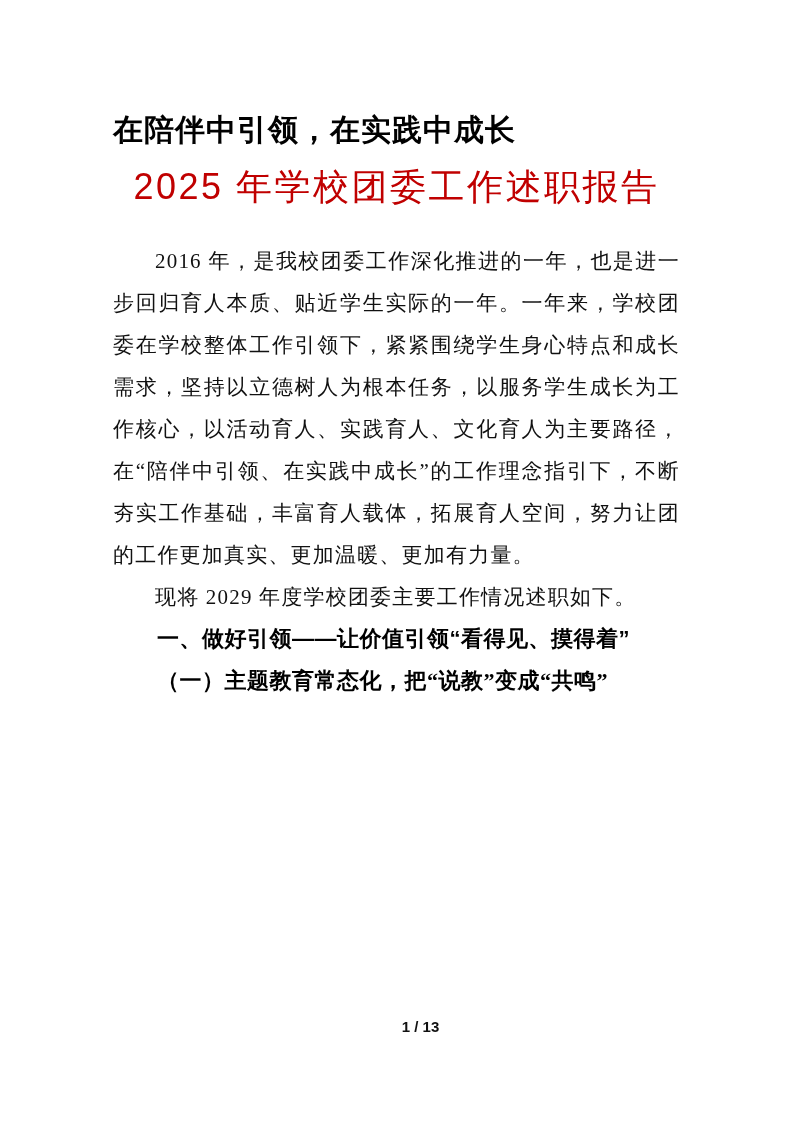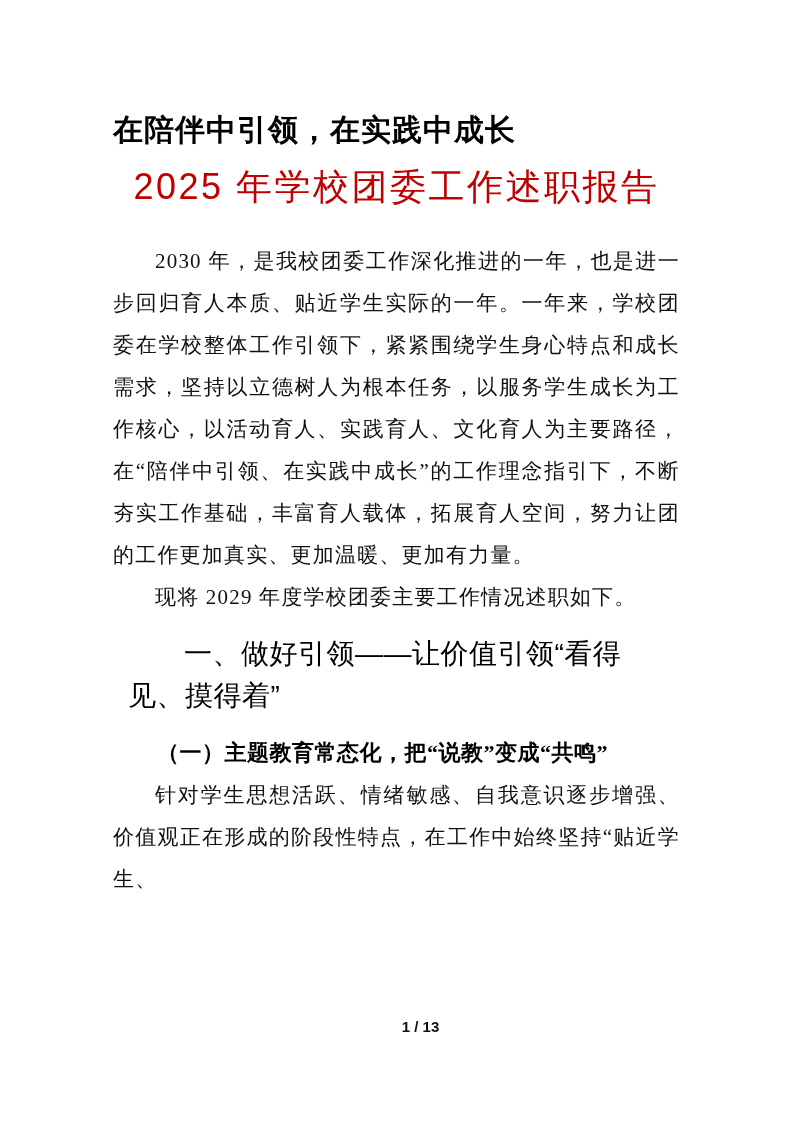--- a/index.html
+++ b/index.html
@@ -47,24 +47,24 @@
     margin: 0;
     font-size: 21px;
     line-height: 42px;
     text-align: justify;
     text-justify: inter-character;
     text-indent: 2em;
     letter-spacing: 1.2px;
     word-break: break-all;
   }
   .heading-l1 {
-    margin: 15px;
+    margin: 0;
     font-family: "Liberation Sans", "DejaVu Sans", sans-serif;
-    font-weight: 400;
-    font-size: 28px;
+    font-weight: 700;
+    font-size: 22px;
     line-height: 42px;
     text-indent: 2em;
     letter-spacing: 0.5px;
     color: #000000;
   }
   .heading-l2 {
     margin: 0;
     font-family: "Liberation Serif", "DejaVu Serif", serif;
     font-weight: 800;
     font-size: 22px;
@@ -90,22 +90,21 @@
 <body>
 
 <div class="page">
   <div class="content">
 
     <h1 class="doc-title">在陪伴中引领，在实践中成长</h1>
 
     <h2 class="doc-subtitle" style="color: rgb(192, 0, 0);">2025 年学校团委工作述职报告</h2>
 
     <div class="doc-body">
-      <p class="para">2030 年，是我校团委工作深化推进的一年，也是进一步回归育人本质、贴近学生实际的一年。一年来，学校团委在学校整体工作引领下，紧紧围绕学生身心特点和成长需求，坚持以立德树人为根本任务，以服务学生成长为工作核心，以活动育人、实践育人、文化育人为主要路径，在“陪伴中引领、在实践中成长”的工作理念指引下，不断夯实工作基础，丰富育人载体，拓展育人空间，努力让团的工作更加真实、更加温暖、更加有力量。</p>
+      <p class="para">2016 年，是我校团委工作深化推进的一年，也是进一步回归育人本质、贴近学生实际的一年。一年来，学校团委在学校整体工作引领下，紧紧围绕学生身心特点和成长需求，坚持以立德树人为根本任务，以服务学生成长为工作核心，以活动育人、实践育人、文化育人为主要路径，在“陪伴中引领、在实践中成长”的工作理念指引下，不断夯实工作基础，丰富育人载体，拓展育人空间，努力让团的工作更加真实、更加温暖、更加有力量。</p>
       <p class="para">现将 2029 年度学校团委主要工作情况述职如下。</p>
       <p class="heading-l1">一、做好引领——让价值引领“看得见、摸得着”</p>
       <p class="heading-l2">（一）主题教育常态化，把“说教”变成“共鸣”</p>
-      <p class="para">针对学生思想活跃、情绪敏感、自我意识逐步增强、价值观正在形成的阶段性特点，在工作中始终坚持“贴近学生、</p>
     </div>
   </div>
 
   <div class="page-footer">1 / 13</div>
 </div>
 
 </body></html>

